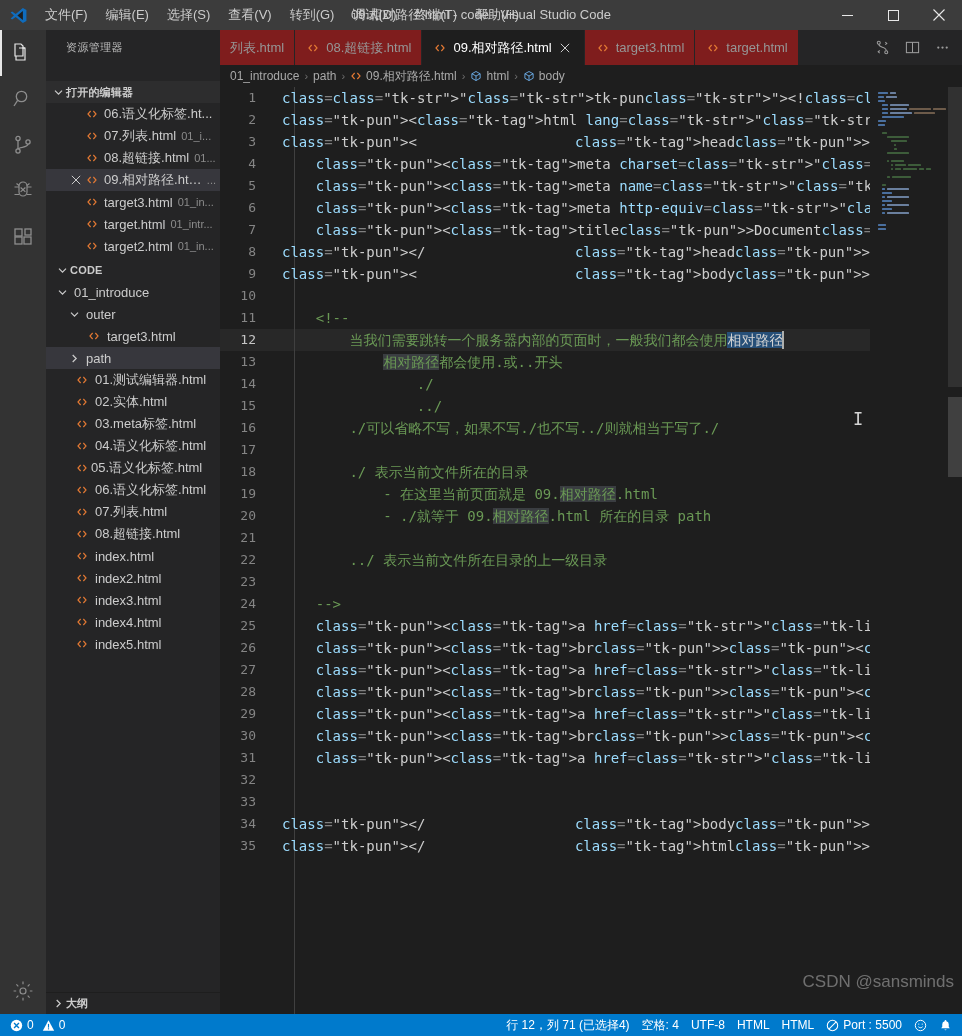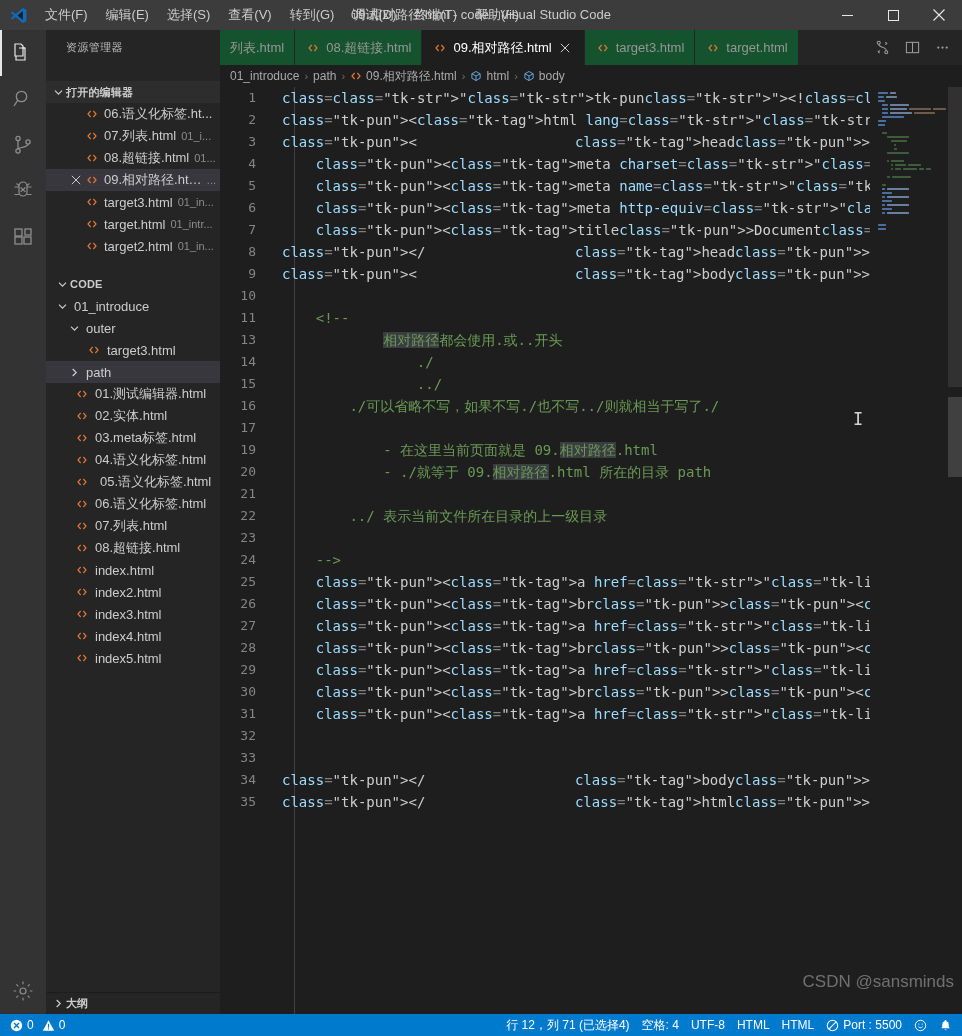--- a/index.html
+++ b/index.html
@@ -88,21 +88,21 @@
     display: flex; align-items: center; background: #252526; border-top: 1px solid #1e1e1e;
     font-size: 11px; font-weight: bold; padding-left: 4px;
   }
 
   
   .editorarea { flex: 1 1 auto; display: flex; flex-direction: column; background: #1e1e1e; min-width: 0; }
   .tabsbar { height: 35px; flex: 0 0 35px; background: #252526; display: flex; align-items: stretch; }
   .tabs { display: flex; align-items: stretch; overflow: hidden; flex: 1 1 auto; }
   .tab {
     display: flex; align-items: center; padding: 0 10px; font-size: 13px; color: #969696;
-    background: #14532d; border-right: 1px solid #252526; white-space: nowrap; max-width: 230px;
+    background: #7f1d1d; border-right: 1px solid #252526; white-space: nowrap; max-width: 230px;
   }
   .tab.active { background: #1e1e1e; color: #ffffff; }
   .tab .ficon { margin-right: 5px; }
   .tab .tlabel { overflow: hidden; text-overflow: ellipsis; }
   .tab .tclose { margin-left: 8px; font-size: 12px; color: #cccccc; width: 14px; text-align: center; }
   .tabactions { display: flex; align-items: center; padding: 0 6px; gap: 2px; background: #252526; }
   .tabact { width: 28px; height: 28px; display: flex; align-items: center; justify-content: center; opacity: .75; }
 
   .breadcrumbs {
     height: 22px; flex: 0 0 22px; display: flex; align-items: center; padding-left: 10px;
@@ -368,21 +368,21 @@
               <svg width="12" height="12" viewBox="0 0 16 16" fill="none" stroke="#e37933" stroke-width="1.5">
                 <path d="M6.2 4 L2.6 8 L6.2 12"></path>
                 <path d="M9.8 4 L13.4 8 L9.8 12"></path>
               </svg>
             </span>
             <span class="rlabel" style="margin-left:4px">target2.html</span>
             <span class="rdesc">01_in...</span>
           </div>
         </div>
 
-      <div class="section-header" style="margin-top:16px;padding-left:8px;">
+      <div class="section-header" style="margin-top:2px;padding-left:8px;">
         <span class="twisty">
           <svg width="11" height="11" viewBox="0 0 11 11" fill="none" stroke="#cccccc" stroke-width="1.2">
               <path d="M2 3.7 L5.5 7.2 L9 3.7"></path>
             </svg>
         </span>
         <span>CODE</span>
       </div>
       <div class="tree" id="file-tree">
           <div class="row">
             <span class="ind" style="width:8px"></span>
@@ -462,21 +462,21 @@
             <span class="rlabel" style="margin-left:5px">04.语义化标签.html</span>
           </div>
           <div class="row">
             <span class="ind" style="width:28px"></span>
             <span class="ficon">
               <svg width="12" height="12" viewBox="0 0 16 16" fill="none" stroke="#e37933" stroke-width="1.5">
                 <path d="M6.2 4 L2.6 8 L6.2 12"></path>
                 <path d="M9.8 4 L13.4 8 L9.8 12"></path>
               </svg>
             </span>
-            <span class="rlabel" style="margin-left:10px">05.语义化标签.html</span>
+            <span class="rlabel" style="margin-left:1px">05.语义化标签.html</span>
           </div>
           <div class="row">
             <span class="ind" style="width:28px"></span>
             <span class="ficon">
               <svg width="12" height="12" viewBox="0 0 16 16" fill="none" stroke="#e37933" stroke-width="1.5">
                 <path d="M6.2 4 L2.6 8 L6.2 12"></path>
                 <path d="M9.8 4 L13.4 8 L9.8 12"></path>
               </svg>
             </span>
             <span class="rlabel" style="margin-left:5px">06.语义化标签.html</span>
@@ -692,25 +692,27 @@
             <div class="cline"><span class="gutter">2</span><span class="ctext"><span <span="" class="tk-attr">class</span><span class="tk-pun">=</span>"tk-pun"&gt;&lt;</span><span <span="" class="tk-attr">class</span><span class="tk-pun">=</span>"tk-tag"&gt;html <span class="tk-attr">lang</span><span class="tk-pun">=</span><span <span="" class="tk-attr">class</span><span class="tk-pun">=</span>"tk-str"&gt;"<span <span="" class="tk-attr">class</span><span class="tk-pun">=</span>"tk-str"&gt;en"tk-str"&gt;""tk-pun"&gt;&gt;</div>
             <div class="cline"><span class="gutter">3</span><span class="ctext"><span <span="" class="tk-attr">class</span><span class="tk-pun">=</span>"tk-pun"&gt;&lt;</span><span <span="" class="tk-attr">class</span><span class="tk-pun">=</span>"tk-tag"&gt;head<span <span="" class="tk-attr">class</span><span class="tk-pun">=</span>"tk-pun"&gt;&gt;</div>
             <div class="cline"><span class="gutter">4</span><span class="ctext">    <span <span="" class="tk-attr">class</span><span class="tk-pun">=</span>"tk-pun"&gt;&lt;</span><span <span="" class="tk-attr">class</span><span class="tk-pun">=</span>"tk-tag"&gt;meta <span class="tk-attr">charset</span><span class="tk-pun">=</span><span <span="" class="tk-attr">class</span><span class="tk-pun">=</span>"tk-str"&gt;"<span <span="" class="tk-attr">class</span><span class="tk-pun">=</span>"tk-str"&gt;UTF-8"tk-str"&gt;""tk-pun"&gt;&gt;</div>
             <div class="cline"><span class="gutter">5</span><span class="ctext">    <span <span="" class="tk-attr">class</span><span class="tk-pun">=</span>"tk-pun"&gt;&lt;</span><span <span="" class="tk-attr">class</span><span class="tk-pun">=</span>"tk-tag"&gt;meta <span class="tk-attr">name</span><span class="tk-pun">=</span><span <span="" class="tk-attr">class</span><span class="tk-pun">=</span>"tk-str"&gt;"<span <span="" class="tk-attr">class</span><span class="tk-pun">=</span>"tk-str"&gt;viewport"tk-str"&gt;" "device-width, initial-scal</div>
             <div class="cline"><span class="gutter">6</span><span class="ctext">    <span <span="" class="tk-attr">class</span><span class="tk-pun">=</span>"tk-pun"&gt;&lt;</span><span <span="" class="tk-attr">class</span><span class="tk-pun">=</span>"tk-tag"&gt;meta <span class="tk-attr">http-equiv</span><span class="tk-pun">=</span><span <span="" class="tk-attr">class</span><span class="tk-pun">=</span>"tk-str"&gt;"<span <span="" class="tk-attr">class</span>"tk-str"&gt;X-UA-Compatible"tk-str"&gt;" "tk-str"&gt;""tk-str"&gt;edge"tk-str"&gt;""tk-pun"&gt;&gt;</div>
             <div class="cline"><span class="gutter">7</span><span class="ctext">    <span <span="" class="tk-attr">class</span><span class="tk-pun">=</span>"tk-pun"&gt;&lt;</span><span <span="" class="tk-attr">class</span><span class="tk-pun">=</span>"tk-tag"&gt;title<span <span="" class="tk-attr">class</span><span class="tk-pun">=</span>"tk-pun"&gt;&gt;<span class="tk-txt">Document</span><span <span="" class="tk-attr">class</span><span class="tk-pun">=</span>"tk-pun"&gt;&lt;/"tk-tag"&gt;title"tk-pun"&gt;&gt;</div>
             <div class="cline"><span class="gutter">8</span><span class="ctext"><span <span="" class="tk-attr">class</span><span class="tk-pun">=</span>"tk-pun"&gt;&lt;/</span><span <span="" class="tk-attr">class</span><span class="tk-pun">=</span>"tk-tag"&gt;head<span <span="" class="tk-attr">class</span><span class="tk-pun">=</span>"tk-pun"&gt;&gt;</div>
             <div class="cline"><span class="gutter">9</span><span class="ctext"><span <span="" class="tk-attr">class</span><span class="tk-pun">=</span>"tk-pun"&gt;&lt;</span><span <span="" class="tk-attr">class</span><span class="tk-pun">=</span>"tk-tag"&gt;body<span <span="" class="tk-attr">class</span><span class="tk-pun">=</span>"tk-pun"&gt;&gt;</div>
             <div class="cline"><span class="gutter">10</span><span class="ctext"></span></div>
             <div class="cline"><span class="gutter">11</span><span class="ctext"><span class="tk-com">    &lt;!--</span></span></div>
+            <div class="cline active"><span class="gutter">12</span><span class="ctext"><span class="tk-com">        当我们需要跳转一个服务器内部的页面时，一般我们都会使用<span class="sel">相对路径</span><span class="caret"></span></span></span></div>
             <div class="cline"><span class="gutter">13</span><span class="ctext"><span class="tk-com">            <span class="wordmatch">相对路径</span>都会使用.或..开头</span></span></div>
             <div class="cline"><span class="gutter">14</span><span class="ctext"><span class="tk-com">                ./</span></span></div>
             <div class="cline"><span class="gutter">15</span><span class="ctext"><span class="tk-com">                ../</span></span></div>
             <div class="cline"><span class="gutter">16</span><span class="ctext"><span class="tk-com">        ./可以省略不写，如果不写./也不写../则就相当于写了./</span></span></div>
             <div class="cline"><span class="gutter">17</span><span class="ctext"><span class="tk-com"></span></span></div>
+            <div class="cline"><span class="gutter">18</span><span class="ctext"><span class="tk-com">        ./ 表示当前文件所在的目录</span></span></div>
             <div class="cline"><span class="gutter">19</span><span class="ctext"><span class="tk-com">            - 在这里当前页面就是 09.<span class="wordmatch">相对路径</span>.html</span></span></div>
             <div class="cline"><span class="gutter">20</span><span class="ctext"><span class="tk-com">            - ./就等于 09.<span class="wordmatch">相对路径</span>.html 所在的目录 path</span></span></div>
             <div class="cline"><span class="gutter">21</span><span class="ctext"><span class="tk-com"></span></span></div>
             <div class="cline"><span class="gutter">22</span><span class="ctext"><span class="tk-com">        ../ 表示当前文件所在目录的上一级目录</span></span></div>
             <div class="cline"><span class="gutter">23</span><span class="ctext"><span class="tk-com"></span></span></div>
             <div class="cline"><span class="gutter">24</span><span class="ctext"><span class="tk-com">    --&gt;</span></span></div>
             <div class="cline"><span class="gutter">25</span><span class="ctext">    <span <span="" class="tk-attr">class</span><span class="tk-pun">=</span>"tk-pun"&gt;&lt;</span><span <span="" class="tk-attr">class</span><span class="tk-pun">=</span>"tk-tag"&gt;a <span class="tk-attr">href</span><span class="tk-pun">=</span><span <span="" class="tk-attr">class</span><span class="tk-pun">=</span>"tk-str"&gt;"<span <span="" class="tk-attr">class</span><span class="tk-pun">=</span>"tk-link"&gt;./target.html"tk-str"&gt;""tk-pun"&gt;&gt;"tk-pun"&gt;&lt;/"tk-tag"&gt;a"tk-pun"&gt;&gt;</div>
             <div class="cline"><span class="gutter">26</span><span class="ctext">    <span <span="" class="tk-attr">class</span><span class="tk-pun">=</span>"tk-pun"&gt;&lt;</span><span <span="" class="tk-attr">class</span><span class="tk-pun">=</span>"tk-tag"&gt;br<span <span="" class="tk-attr">class</span><span class="tk-pun">=</span>"tk-pun"&gt;&gt;<span <span="" class="tk-attr">class</span><span class="tk-pun">=</span>"tk-pun"&gt;&lt;<span <span="" class="tk-attr">class</span>"tk-tag"&gt;br"tk-pun"&gt;&gt;</div>
             <div class="cline"><span class="gutter">27</span><span class="ctext">    <span <span="" class="tk-attr">class</span><span class="tk-pun">=</span>"tk-pun"&gt;&lt;</span><span <span="" class="tk-attr">class</span><span class="tk-pun">=</span>"tk-tag"&gt;a <span class="tk-attr">href</span><span class="tk-pun">=</span><span <span="" class="tk-attr">class</span><span class="tk-pun">=</span>"tk-str"&gt;"<span <span="" class="tk-attr">class</span><span class="tk-pun">=</span>"tk-link"&gt;../07.列表.html"tk-str"&gt;""tk-pun"&gt;&gt;"tk-pun"&gt;&lt;/"tk-tag"&gt;a"tk-pun"&gt;&gt;</div>
             <div class="cline"><span class="gutter">28</span><span class="ctext">    <span <span="" class="tk-attr">class</span><span class="tk-pun">=</span>"tk-pun"&gt;&lt;</span><span <span="" class="tk-attr">class</span><span class="tk-pun">=</span>"tk-tag"&gt;br<span <span="" class="tk-attr">class</span><span class="tk-pun">=</span>"tk-pun"&gt;&gt;<span <span="" class="tk-attr">class</span><span class="tk-pun">=</span>"tk-pun"&gt;&lt;<span <span="" class="tk-attr">class</span>"tk-tag"&gt;br"tk-pun"&gt;&gt;</div>

